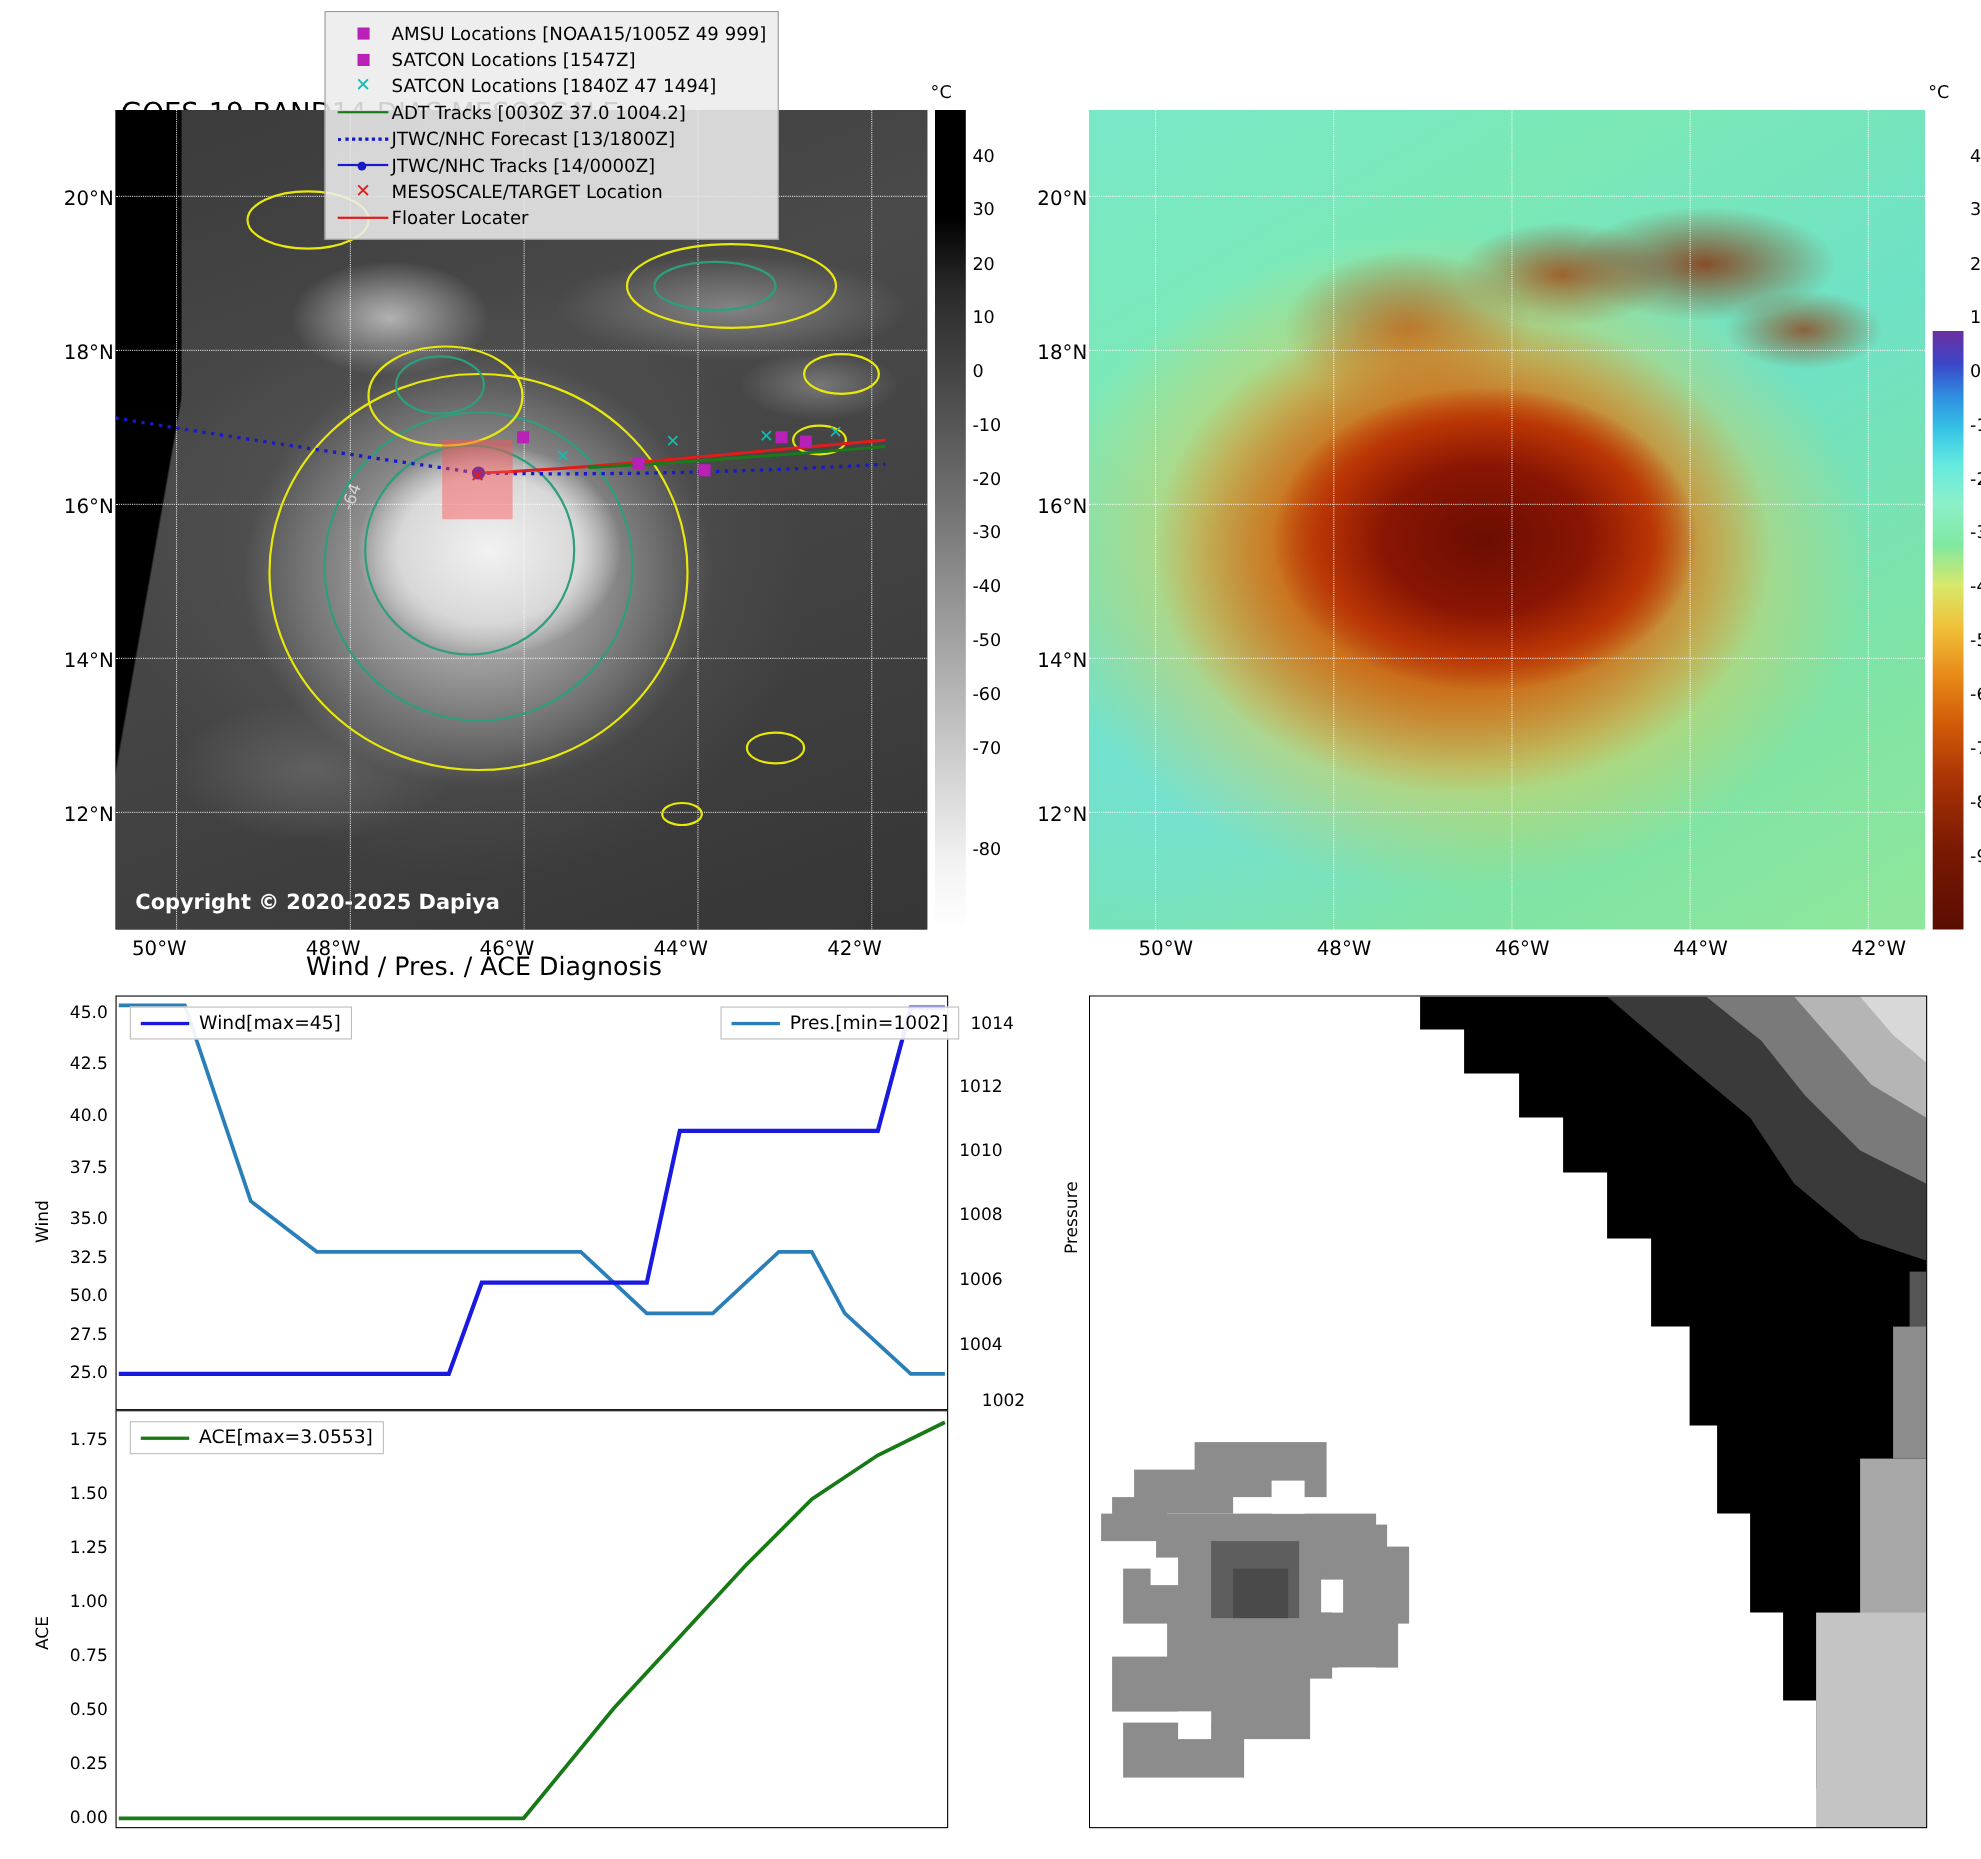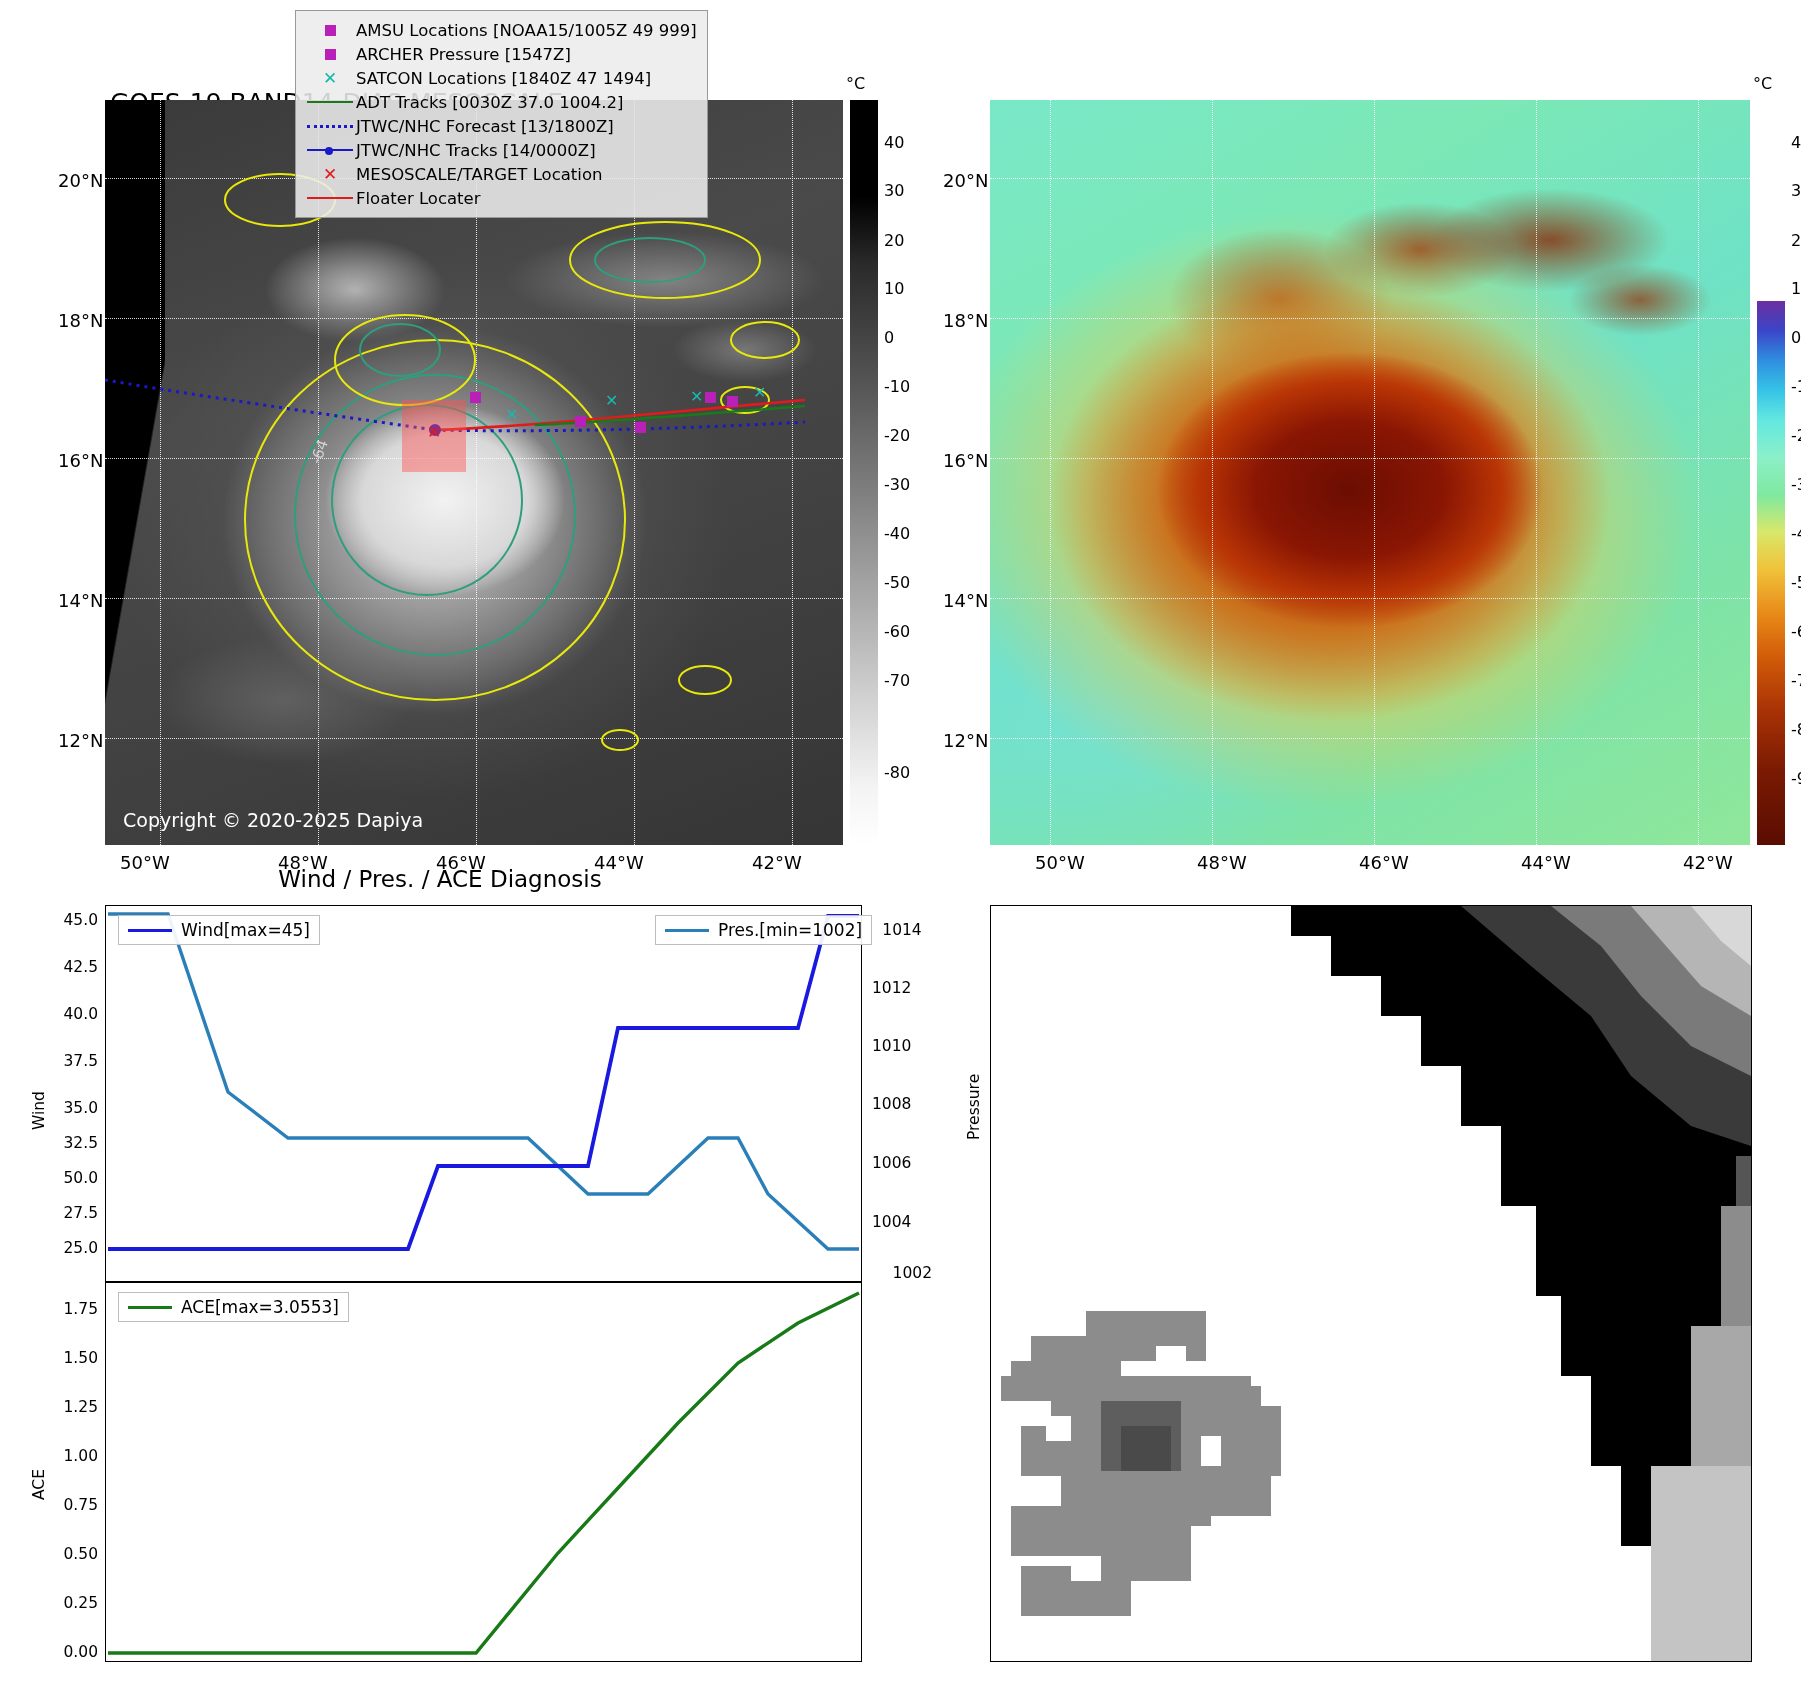--- a/index.html
+++ b/index.html
@@ -17,21 +17,21 @@
       radial-gradient(ellipse 120px 70px at 250px 190px, rgba(215,215,215,.8) 0%, rgba(120,120,120,0) 75%),
       radial-gradient(ellipse 200px 60px at 560px 180px, rgba(170,170,170,.6) 0%, rgba(90,90,90,0) 80%),
       radial-gradient(ellipse 90px 40px at 640px 250px, rgba(160,160,160,.55) 0%, rgba(80,80,80,0) 80%),
       radial-gradient(ellipse 160px 80px at 180px 600px, rgba(130,130,130,.5) 0%, rgba(70,70,70,0) 80%),
       linear-gradient(160deg,#3a3a3a 0%,#4a4a4a 35%,#404040 70%,#353535 100%);
   }
   .blackcorner{position:absolute;left:0;top:0;width:60px;height:745px;background:linear-gradient(100deg,#000 0%,#000 55%,rgba(0,0,0,0) 56%);}
   .vline,.hline{position:absolute;}
   .vline{width:0;border-left:1px dotted rgba(255,255,255,.85);top:0;bottom:0;}
   .hline{height:0;border-top:1px dotted rgba(255,255,255,.85);left:0;right:0;}
-  #tl-copy{position:absolute;left:18px;bottom:14px;color:#fff;font-size:19px;font-weight:normal;}
+  #tl-copy{position:absolute;left:18px;bottom:14px;color:#fff;font-size:19px;font-weight:bold;}
   .axlabel{position:absolute;font-size:18px;color:#000;}
   .eyebox{position:absolute;background:rgba(255,80,80,.45);}
 
   
   #tl-legend{position:absolute;left:295px;top:10px;background:rgba(236,236,236,.88);border:1px solid #999;padding:7px 10px 7px 8px;font-size:16.5px;}
   #tl-legend .row{display:flex;align-items:center;height:24px;white-space:nowrap;}
   #tl-legend .sym{width:52px;flex:0 0 52px;display:flex;align-items:center;justify-content:center;}
   .sq{width:11px;height:11px;background:#b820b8;display:inline-block;}
   .xx{color:#17b9b0;font-size:17px;font-weight:bold;}
   .xr{color:#e01b1b;font-size:17px;font-weight:bold;}
@@ -141,21 +141,21 @@
     <div class="row">
         <span class="sym">
           <i class="sq"></i>
         </span>
         <span>AMSU Locations [NOAA15/1005Z 49 999]</span>
       </div>
     <div class="row">
         <span class="sym">
           <i class="sq"></i>
         </span>
-        <span>ARCHER Pressure [1547Z]</span>
+        <span>SATCON Locations [1547Z]</span>
       </div>
     <div class="row">
         <span class="sym xx">✕</span>
         <span>SATCON Locations [1840Z 47 1494]</span>
       </div>
     <div class="row">
         <span class="sym">
           <i class="ln"></i>
         </span>
         <span>ADT Tracks [0030Z 37.0 1004.2]</span>

